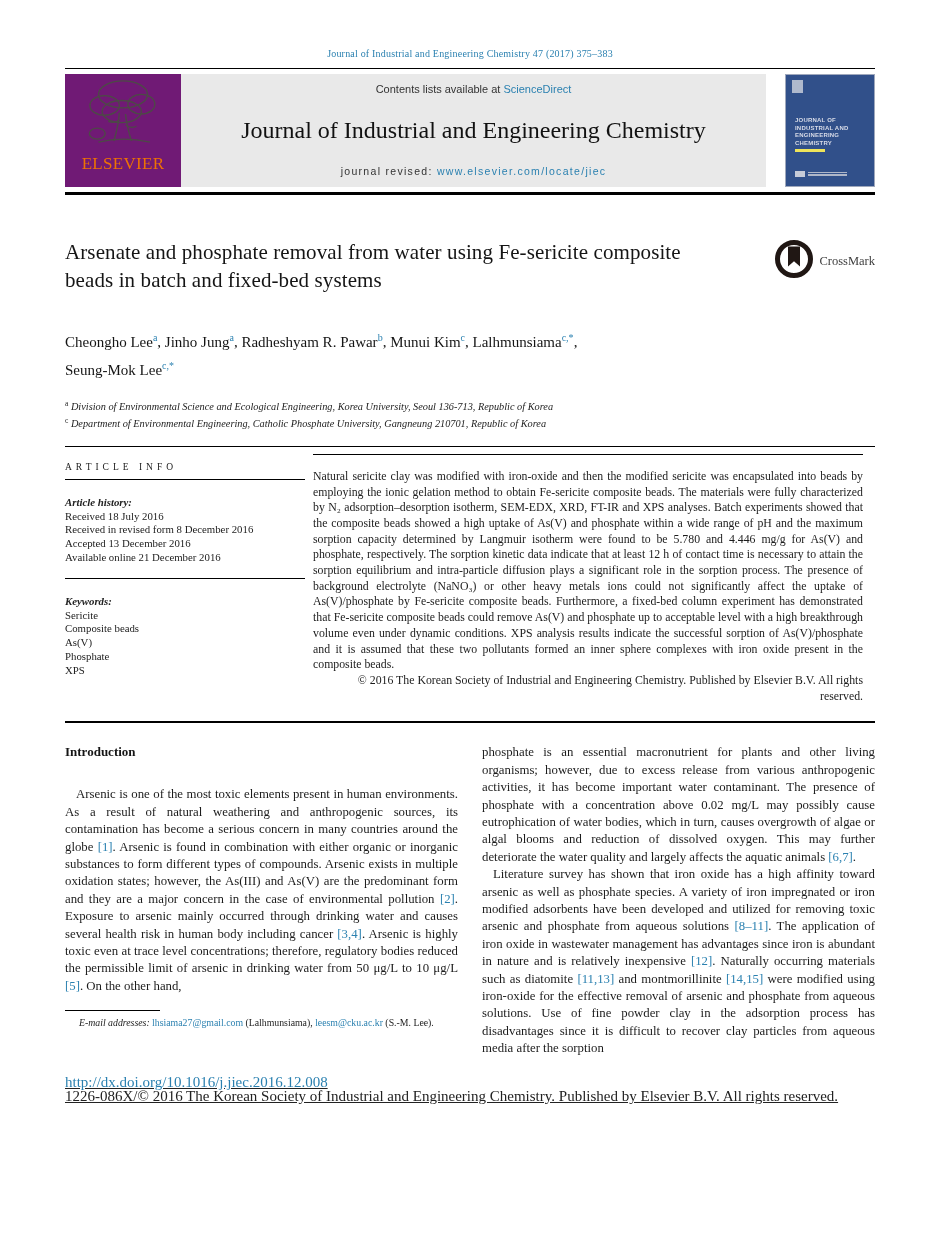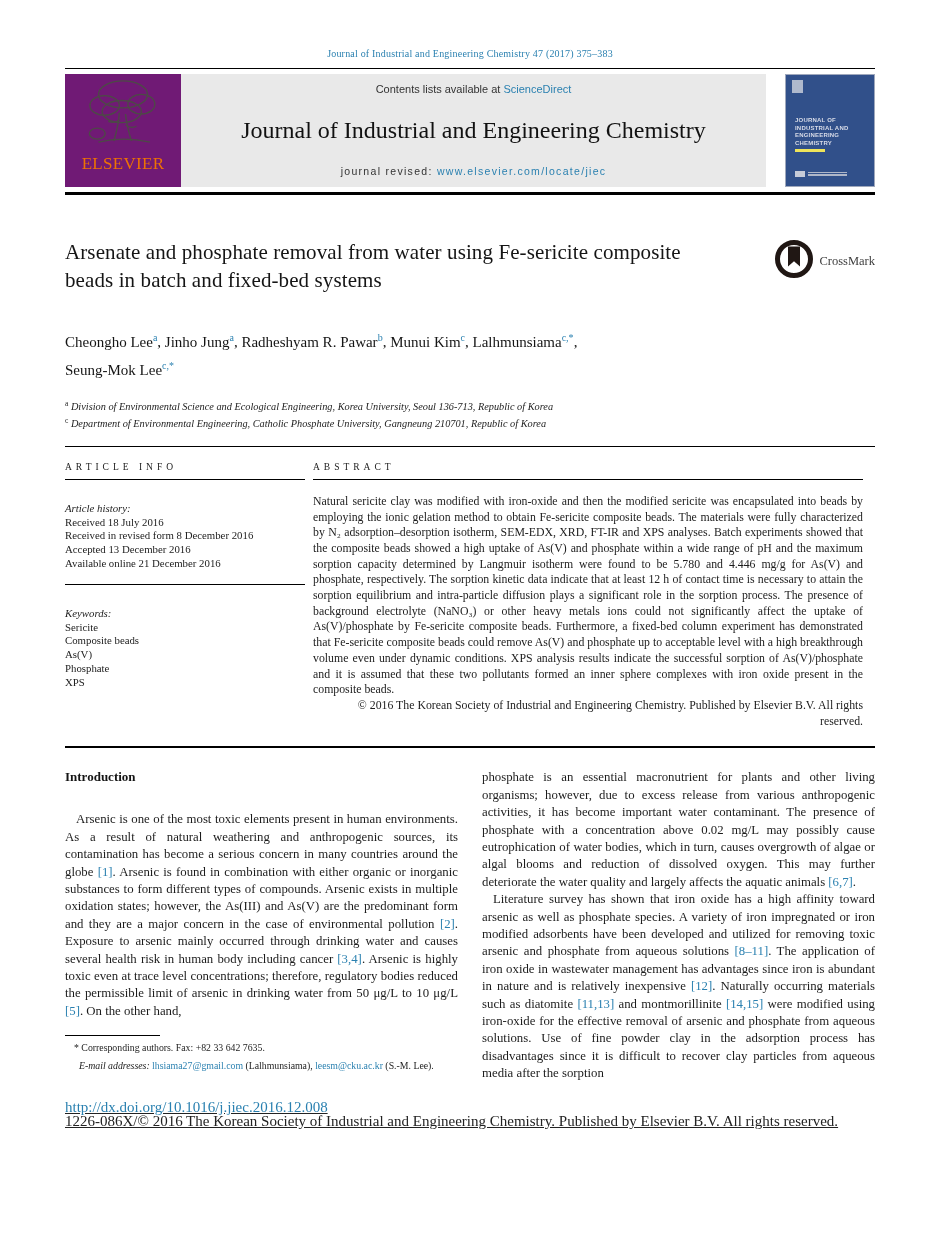--- a/index.html
+++ b/index.html
@@ -126,21 +126,21 @@
   .abstract-col { flex: 0 0 550px; }
   .col-heading {
     margin-top: 15px;
     font-size: 9.5px;
     letter-spacing: 4px;
     color: #222;
   }
   .rule-head { height: 1px; background: #000; margin-top: 7px; }
   .info-col .italic { font-style: italic; }
   .info-text { font-size: 10.8px; line-height: 13.8px; color: #222; }
-  .history-label, .keywords-label { margin-top: 22px; font-size: 10.8px; }
+  .history-label, .keywords-label { margin-top: 16px; font-size: 10.8px; font-weight: bold; }
   .rule-mid { height: 1px; background: #000; margin-top: 13px; }
   .abstract-text {
     margin-top: 14px;
     font-size: 11.8px;
     line-height: 15.7px;
     text-align: justify;
     color: #1c1c1c;
   }
   .abstract-copyright {
     font-size: 11.8px;
@@ -267,36 +267,34 @@
       <div class="info-text">Available online 21 December 2016</div>
       <div class="rule-mid"></div>
       <div class="info-text italic keywords-label">Keywords:</div>
       <div class="info-text">Sericite</div>
       <div class="info-text">Composite beads</div>
       <div class="info-text">As(V)</div>
       <div class="info-text">Phosphate</div>
       <div class="info-text">XPS</div>
     </div>
     <div class="abstract-col">
-      <div class="col-heading">ABSTRACT</div>
       <div class="rule-head"></div>
       <div class="abstract-text">Natural sericite clay was modified with iron-oxide and then the modified sericite was encapsulated into beads by employing the ionic gelation method to obtain Fe-sericite composite beads. The materials were fully characterized by N₂ adsorption–desorption isotherm, SEM-EDX, XRD, FT-IR and XPS analyses. Batch experiments showed that the composite beads showed a high uptake of As(V) and phosphate within a wide range of pH and the maximum sorption capacity determined by Langmuir isotherm were found to be 5.780 and 4.446 mg/g for As(V) and phosphate, respectively. The sorption kinetic data indicate that at least 12 h of contact time is necessary to attain the sorption equilibrium and intra-particle diffusion plays a significant role in the sorption process. The presence of background electrolyte (NaNO₃) or other heavy metals ions could not significantly affect the uptake of As(V)/phosphate by Fe-sericite composite beads. Furthermore, a fixed-bed column experiment has demonstrated that Fe-sericite composite beads could remove As(V) and phosphate up to acceptable level with a high breakthrough volume even under dynamic conditions. XPS analysis results indicate the successful sorption of As(V)/phosphate and it is assumed that these two pollutants formed an inner sphere complexes with iron oxide present in the composite beads.</div>
       <div class="abstract-copyright">© 2016 The Korean Society of Industrial and Engineering Chemistry. Published by Elsevier B.V. All rights reserved.</div>
     </div>
   </div>
 
   <div class="rule-thick2"></div>
 
   <div class="body-cols">
     <div class="body-col">
       <h2 class="intro-heading">Introduction</h2>
       <p class="para indent linkify-cites">Arsenic is one of the most toxic elements present in human environments. As a result of natural weathering and anthropogenic sources, its contamination has become a serious concern in many countries around the globe <span class="cite">[1]</span>. Arsenic is found in combination with either organic or inorganic substances to form different types of compounds. Arsenic exists in multiple oxidation states; however, the As(III) and As(V) are the predominant form and they are a major concern in the case of environmental pollution <span class="cite">[2]</span>. Exposure to arsenic mainly occurred through drinking water and causes several health risk in human body including cancer <span class="cite">[3,4]</span>. Arsenic is highly toxic even at trace level concentrations; therefore, regulatory bodies reduced the permissible limit of arsenic in drinking water from 50 μg/L to 10 μg/L <span class="cite">[5]</span>. On the other hand,</p>
       <div class="footnote">
         <div class="fn-rule"></div>
-        <div class="fn-text fn-line1">* Corresponding authors. Fax: +82 33 642 7635.</div>
         <div class="fn-text fn-line2">
           <span class="em-label">E-mail addresses: </span><a class="link">lhsiama27@gmail.com</a><span> (Lalhmunsiama), </span><a class="link">leesm@cku.ac.kr</a><span> (S.-M. Lee).</span>
         </div>
       </div>
     </div>
     <div class="body-col">
       <p class="para linkify-cites">phosphate is an essential macronutrient for plants and other living organisms; however, due to excess release from various anthropogenic activities, it has become important water contaminant. The presence of phosphate with a concentration above 0.02 mg/L may possibly cause eutrophication of water bodies, which in turn, causes overgrowth of algae or algal blooms and reduction of dissolved oxygen. This may further deteriorate the water quality and largely affects the aquatic animals <span class="cite">[6,7]</span>.</p>
       <p class="para indent linkify-cites">Literature survey has shown that iron oxide has a high affinity toward arsenic as well as phosphate species. A variety of iron impregnated or iron modified adsorbents have been developed and utilized for removing toxic arsenic and phosphate from aqueous solutions <span class="cite">[8–11]</span>. The application of iron oxide in wastewater management has advantages since iron is abundant in nature and is relatively inexpensive <span class="cite">[12]</span>. Naturally occurring materials such as diatomite <span class="cite">[11,13]</span> and montmorillinite <span class="cite">[14,15]</span> were modified using iron-oxide for the effective removal of arsenic and phosphate from aqueous solutions. Use of fine powder clay in the adsorption process has disadvantages since it is difficult to recover clay particles from aqueous media after the sorption</p>
     </div>
   </div>

